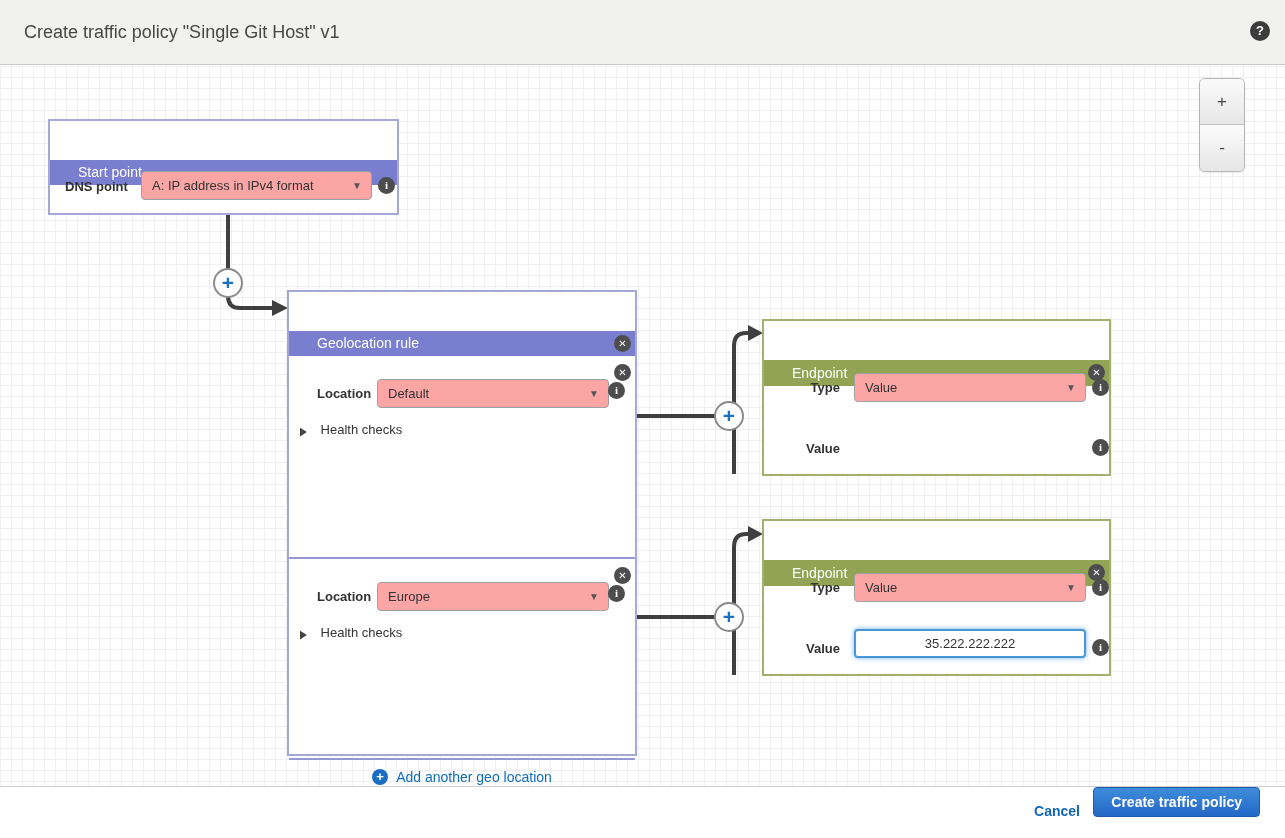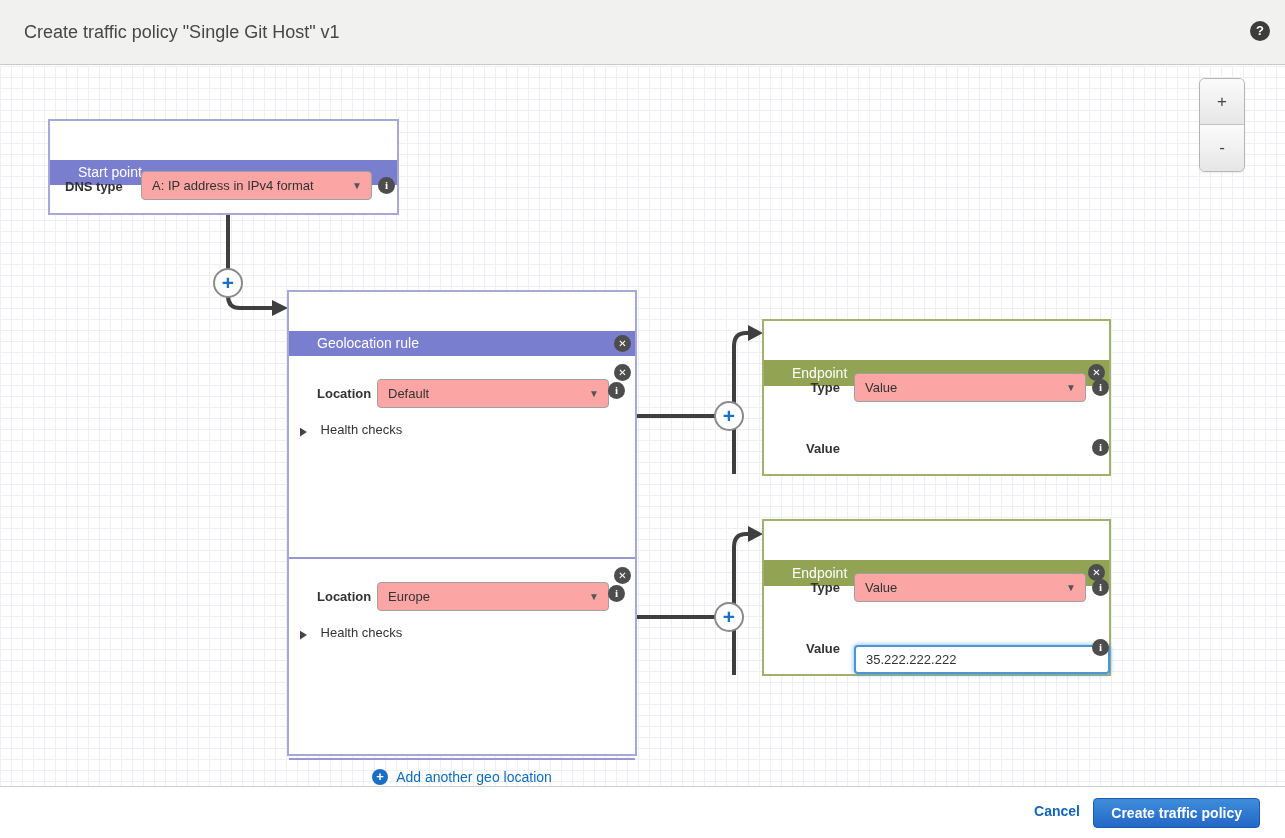--- a/index.html
+++ b/index.html
@@ -71,21 +71,21 @@
   
   .conn-plus { position:absolute; width:30px; height:30px; border-radius:50%;
     background:#fff; border:2px solid #8a8a8a; color:#1b72c4; font-size:21px; font-weight:bold;
     text-align:center; line-height:26px; cursor:pointer; }
 
   
   .footer { position:absolute; left:0; top:786px; width:1285px; height:52px; background:#fff;
     border-top:1px solid #cfcfcf; }
   .cancel-lnk { position:absolute; right:205px; top:16px; font-size:14px; font-weight:bold;
     color:#1166bb; cursor:pointer; }
-  .create-btn { position:absolute; right:25px; top:11px; height:30px; padding:0 17px;
+  .create-btn { position:absolute; right:25px; top:0; height:30px; padding:0 17px;
     background:linear-gradient(to bottom,#3e8ddb,#2467c6); border:1px solid #1e5cab;
     border-radius:4px; color:#fff; font-size:14px; font-weight:bold; line-height:28px; cursor:pointer; }
 </style>
 </head>
 <body>
 
 <div class="topbar">
   <div class="topbar-title">Create traffic policy "Single Git Host" v1</div>
   <div class="help-circ">?</div>
 </div>
@@ -109,21 +109,21 @@
   <div class="conn-plus" style="left:714px; top:335px;">+</div>
   <div class="conn-plus" style="left:714px; top:536px;">+</div>
 
   <div class="zoomctl">
     <div class="zbtn">+</div>
     <div class="zbtn">-</div>
   </div>
 
   <div class="node purple-box" style="left:48px; top:53px; width:351px; height:96px;">
     <div class="node-hd purple-hd">Start point</div>
-    <span class="fld-label" style="position:absolute; left:15px; top:58px;">DNS type</span>
+    <span class="fld-label" style="position:absolute; left:15px; top:58px;">DNS point</span>
     <div class="dropdown" style="left:91px; top:50px; width:231px;">
       <span>A: IP address in IPv4 format</span>
       <span class="dd-caret">▼</span>
     </div>
     <span class="circ-ic info-ic" style="position:absolute; left:328px; top:56px;">i</span>
   </div>
 
   <div class="node purple-box" style="left:287px; top:224px; width:350px; height:466px;">
     <div class="node-hd purple-hd">
       <span>Geolocation rule</span>
@@ -188,21 +188,21 @@
       <span>Endpoint</span>
       <span class="circ-ic close-ic hd-close">✕</span>
     </div>
     <span class="fld-label" style="position:absolute; left:46px; top:59px; width:30px; text-align:right;">Type</span>
     <div class="dropdown" style="left:90px; top:52px; width:232px;">
       <span>Value</span>
       <span class="dd-caret">▼</span>
     </div>
     <span class="circ-ic info-ic" style="position:absolute; left:328px; top:58px;">i</span>
     <span class="fld-label" style="position:absolute; left:38px; top:120px; width:38px; text-align:right;">Value</span>
-    <input class="txt-input focused" style="left: 90px; top: 124px; width: 256px;" value="35.222.222.222">
+    <input class="txt-input focused" style="left: 90px; top: 108px; width: 232px; text-align: center;" value="35.222.222.222">
     <span class="circ-ic info-ic" style="position:absolute; left:328px; top:118px;">i</span>
   </div>
 
 </div>
 
 <div class="footer">
   <span class="cancel-lnk">Cancel</span>
   <button class="create-btn">Create traffic policy</button>
 </div>
 

